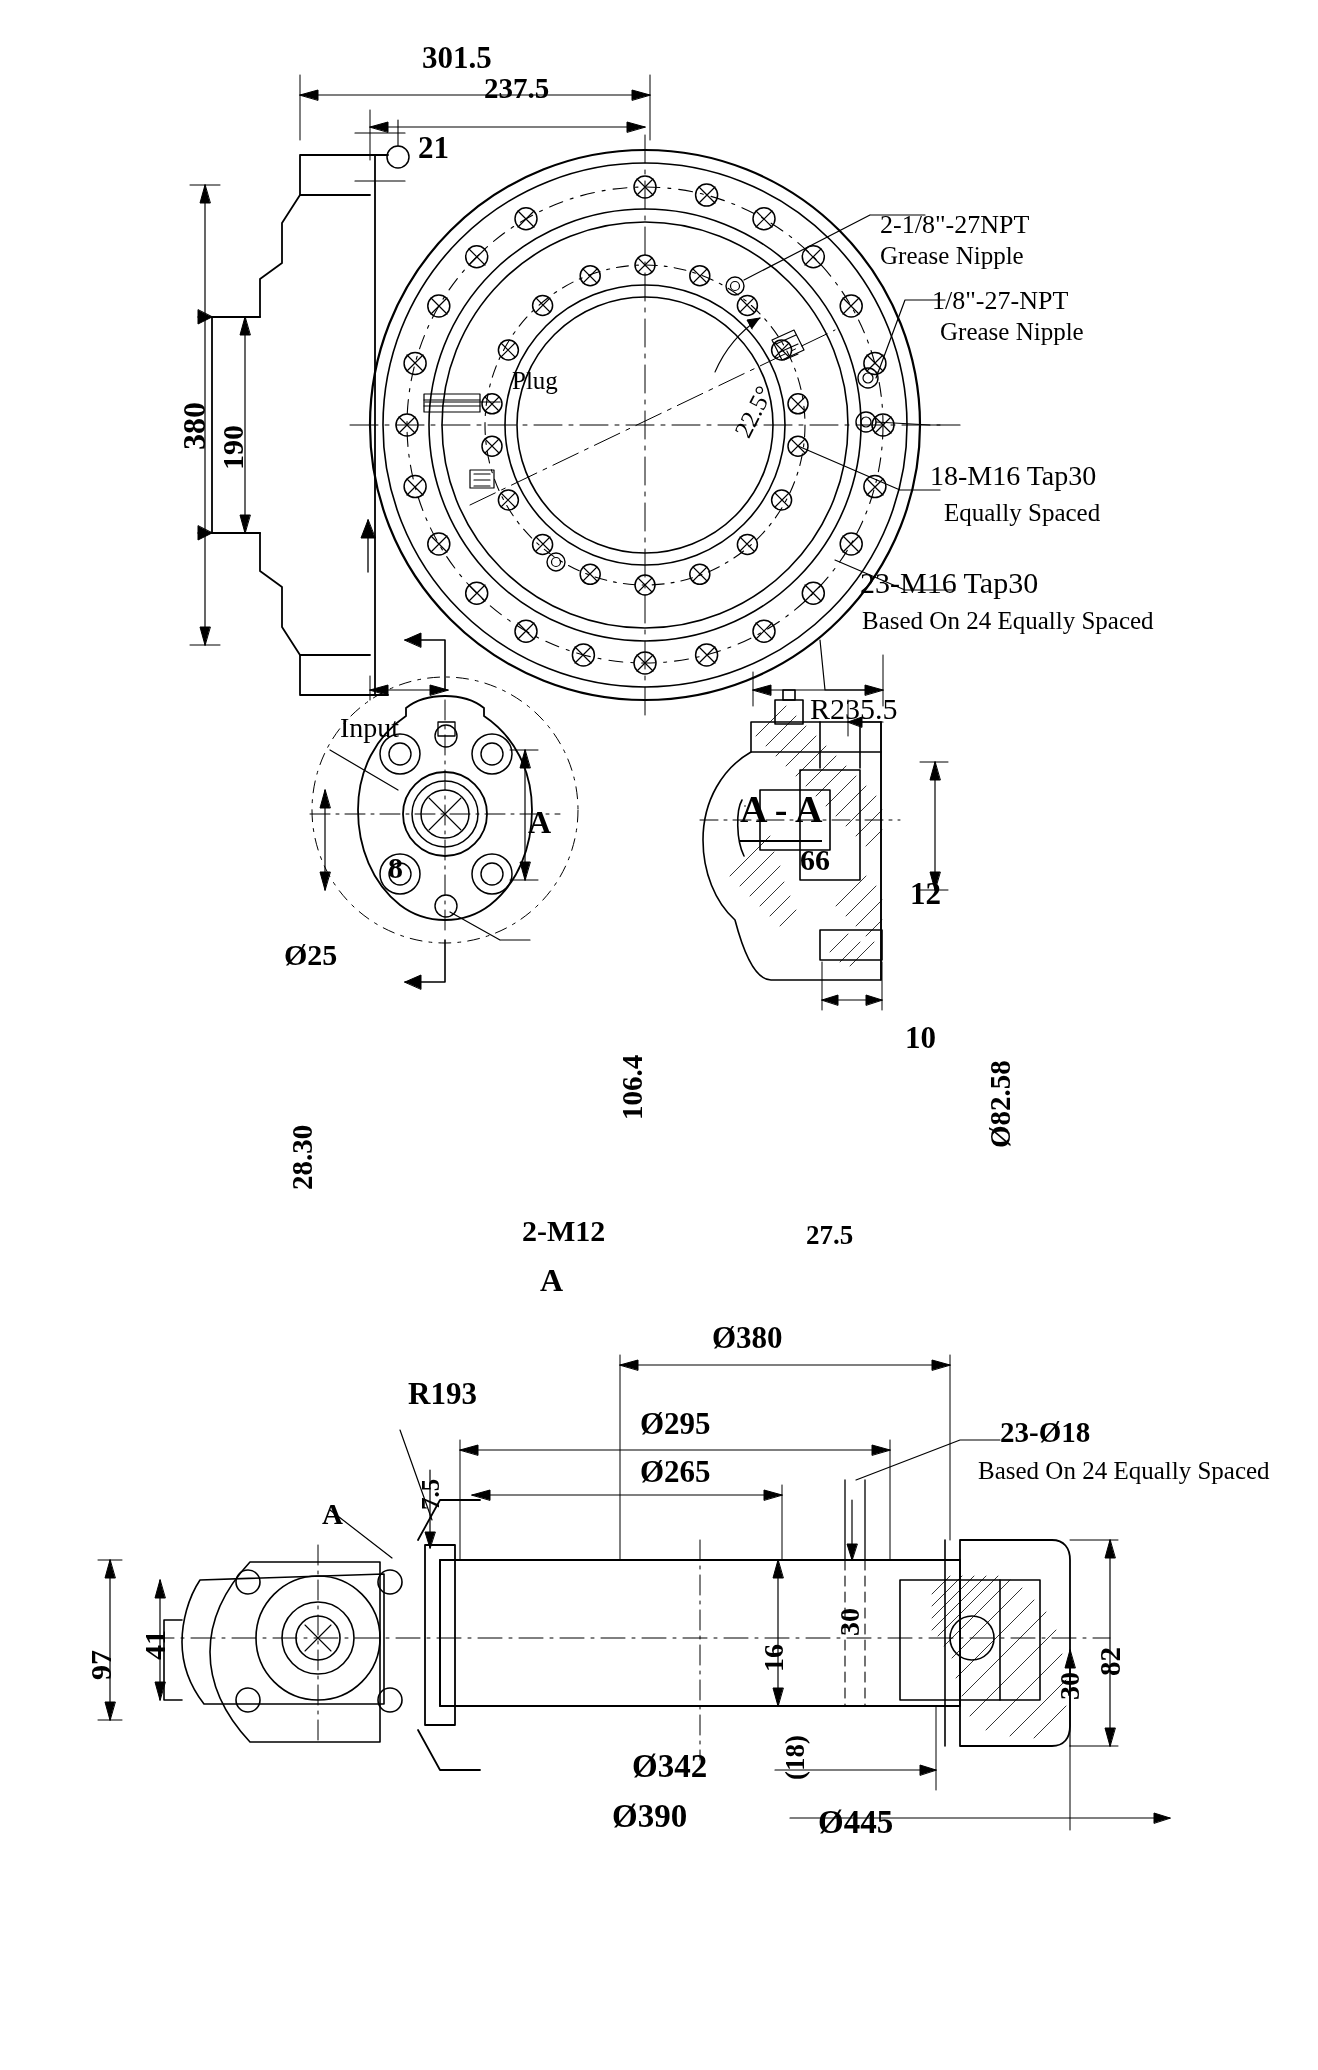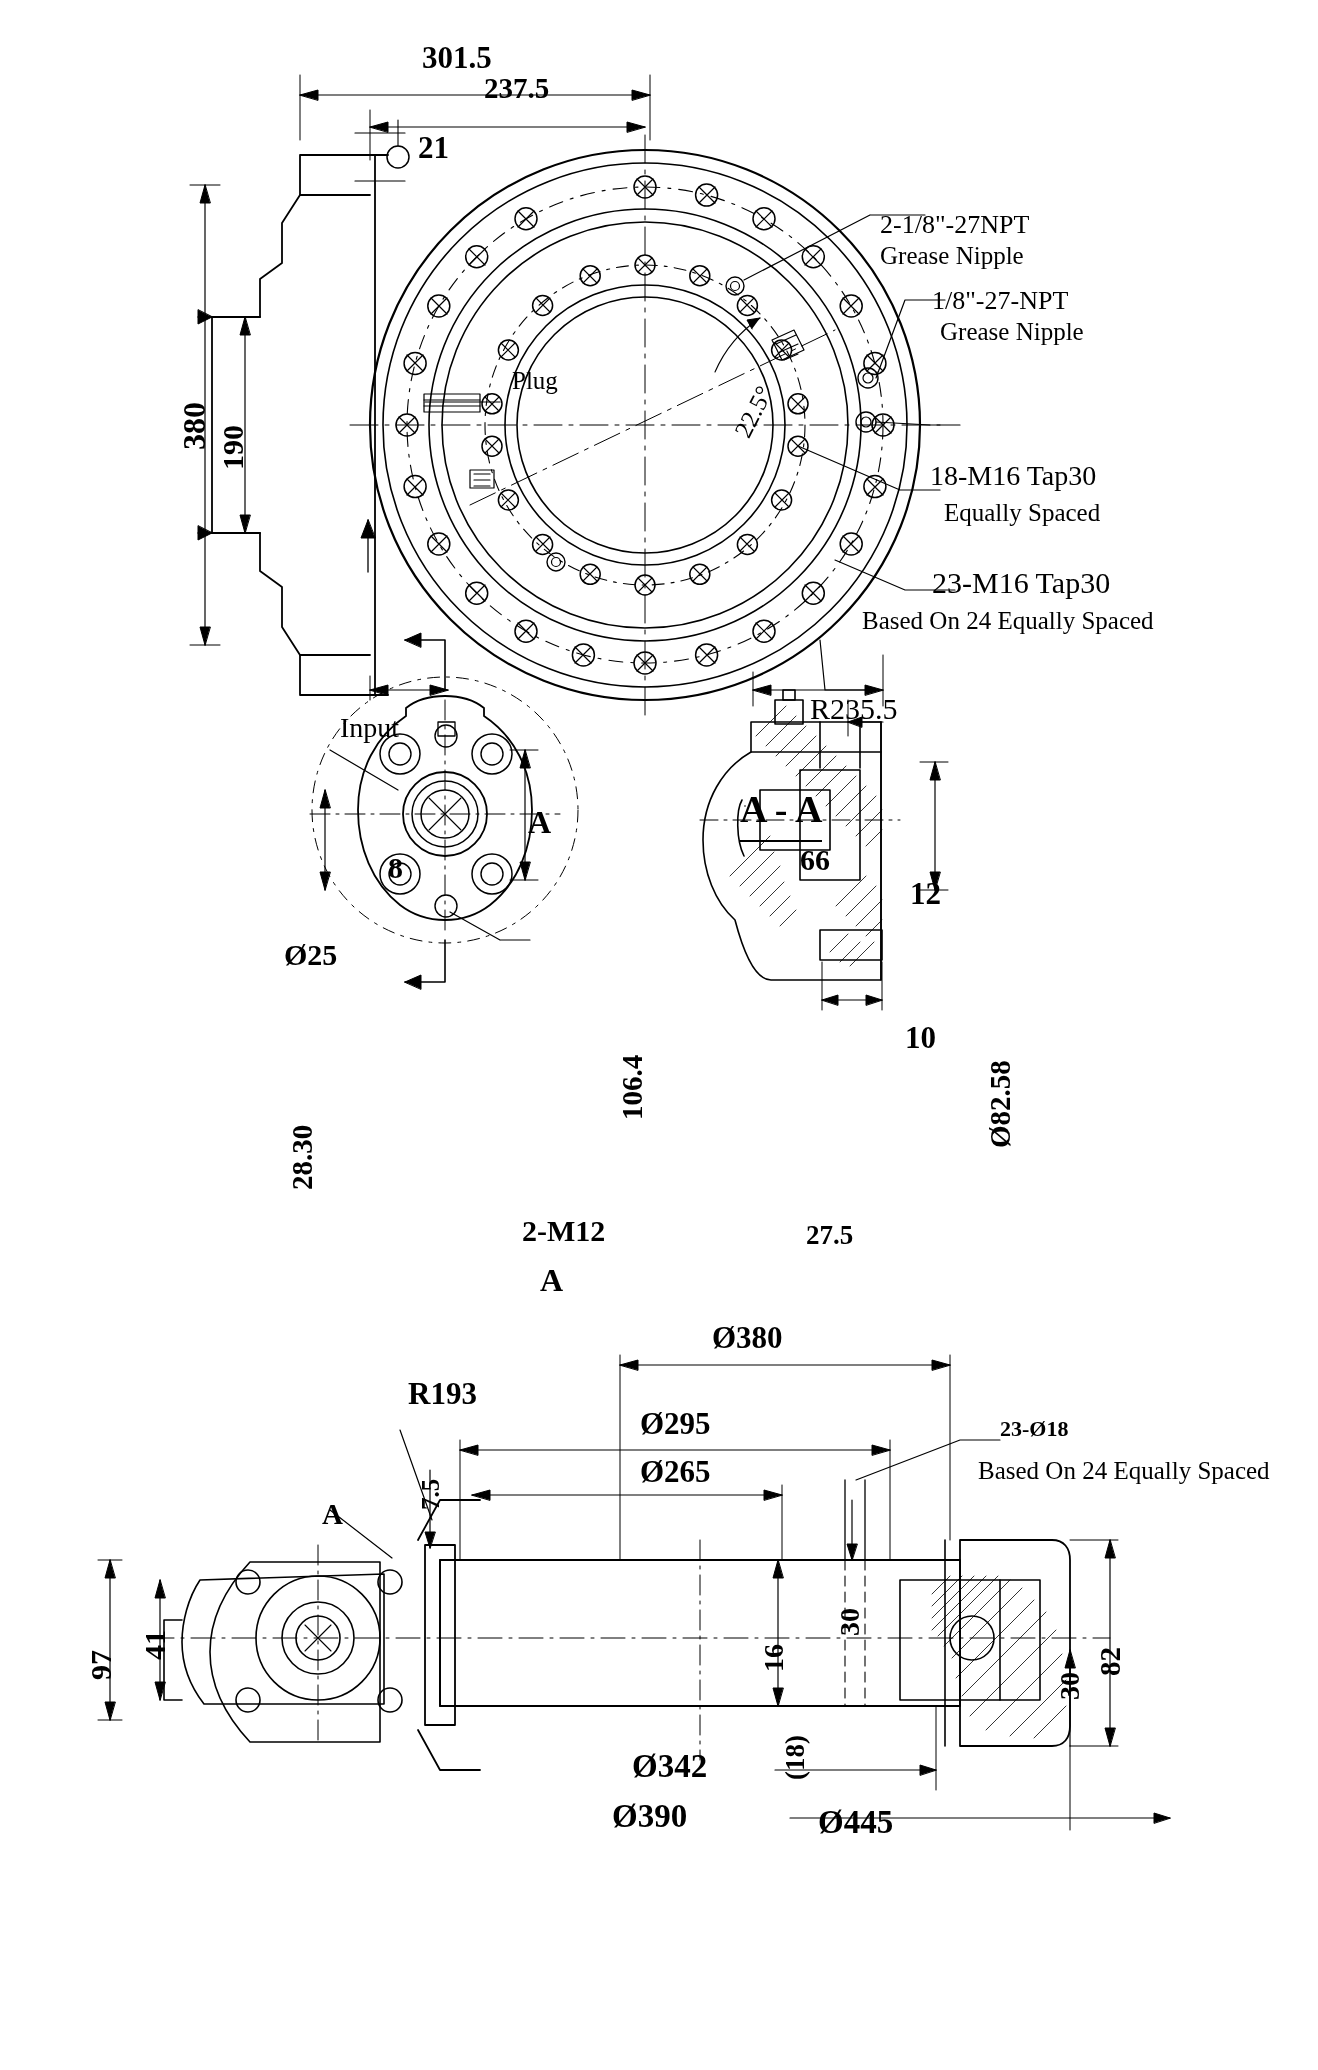--- a/index.html
+++ b/index.html
@@ -373,21 +373,21 @@
 <div class="lbl b v" style="left:218px;top:470px;font-size:30px;transform:rotate(-90deg);">190</div>
 <div class="lbl" style="left:340px;top:714px;font-size:28px;">Input</div>
 <div class="lbl" style="left:512px;top:368px;font-size:25px;text-align:right;">Plug</div>
 <div class="lbl v" style="left:730px;top:430px;font-size:25px;transform:rotate(-63deg);">22.5°</div>
 <div class="lbl" style="left:880px;top:212px;font-size:26px;">2-1/8"-27NPT</div>
 <div class="lbl" style="left:880px;top:243px;font-size:25px;">Grease Nipple</div>
 <div class="lbl" style="left:932px;top:288px;font-size:26px;">1/8"-27-NPT</div>
 <div class="lbl" style="left:940px;top:319px;font-size:25px;">Grease Nipple</div>
 <div class="lbl" style="left:930px;top:462px;font-size:28px;">18-M16 Tap30</div>
 <div class="lbl" style="left:932px;top:500px;font-size:25px;margin-left:12px;">Equally Spaced</div>
-<div class="lbl" style="left:932px;top:568px;font-size:30px;">23-M16 Tap30</div>
+<div class="lbl" style="left:860px;top:568px;font-size:30px;">23-M16 Tap30</div>
 <div class="lbl" style="left:862px;top:608px;font-size:25px;">Based On 24 Equally Spaced</div>
 <div class="lbl" style="left:810px;top:694px;font-size:30px;">R235.5</div>
 
 <div class="lbl b" style="left:388px;top:853px;font-size:30px;">8</div>
 <div class="lbl b" style="left:284px;top:940px;font-size:30px;">Ø25</div>
 <div class="lbl b v" style="left:618px;top:1120px;font-size:29px;transform:rotate(-90deg);">106.4</div>
 <div class="lbl b v" style="left:288px;top:1190px;font-size:29px;transform:rotate(-90deg);">28.30</div>
 <div class="lbl b" style="left:522px;top:1216px;font-size:30px;">2-M12</div>
 <div class="lbl b" style="left:528px;top:806px;font-size:32px;">A</div>
 <div class="lbl b" style="left:540px;top:1264px;font-size:32px;">A</div>
@@ -408,16 +408,16 @@
 <div class="lbl b v" style="left:86px;top:1680px;font-size:30px;transform:rotate(-90deg);">97</div>
 <div class="lbl b v" style="left:140px;top:1660px;font-size:30px;transform:rotate(-90deg);">41</div>
 <div class="lbl b v" style="left:760px;top:1672px;font-size:28px;transform:rotate(-90deg);">16</div>
 <div class="lbl b v" style="left:836px;top:1636px;font-size:28px;transform:rotate(-90deg);">30</div>
 <div class="lbl b v" style="left:1056px;top:1700px;font-size:28px;transform:rotate(-90deg);">30</div>
 <div class="lbl b v" style="left:1096px;top:1676px;font-size:29px;transform:rotate(-90deg);">82</div>
 <div class="lbl b v" style="left:782px;top:1780px;font-size:27px;transform:rotate(-90deg);">(18)</div>
 <div class="lbl b" style="left:632px;top:1750px;font-size:33px;">Ø342</div>
 <div class="lbl b" style="left:612px;top:1800px;font-size:33px;">Ø390</div>
 <div class="lbl b" style="left:818px;top:1806px;font-size:33px;">Ø445</div>
-<div class="lbl b" style="left:1000px;top:1418px;font-size:22px;">23-Ø18</div>
+<div class="lbl b" style="left:1000px;top:1418px;font-size:29px;">23-Ø18</div>
 <div class="lbl" style="left:978px;top:1458px;font-size:25px;">Based On 24 Equally Spaced</div>
 
 </div>
 
 </body></html>

